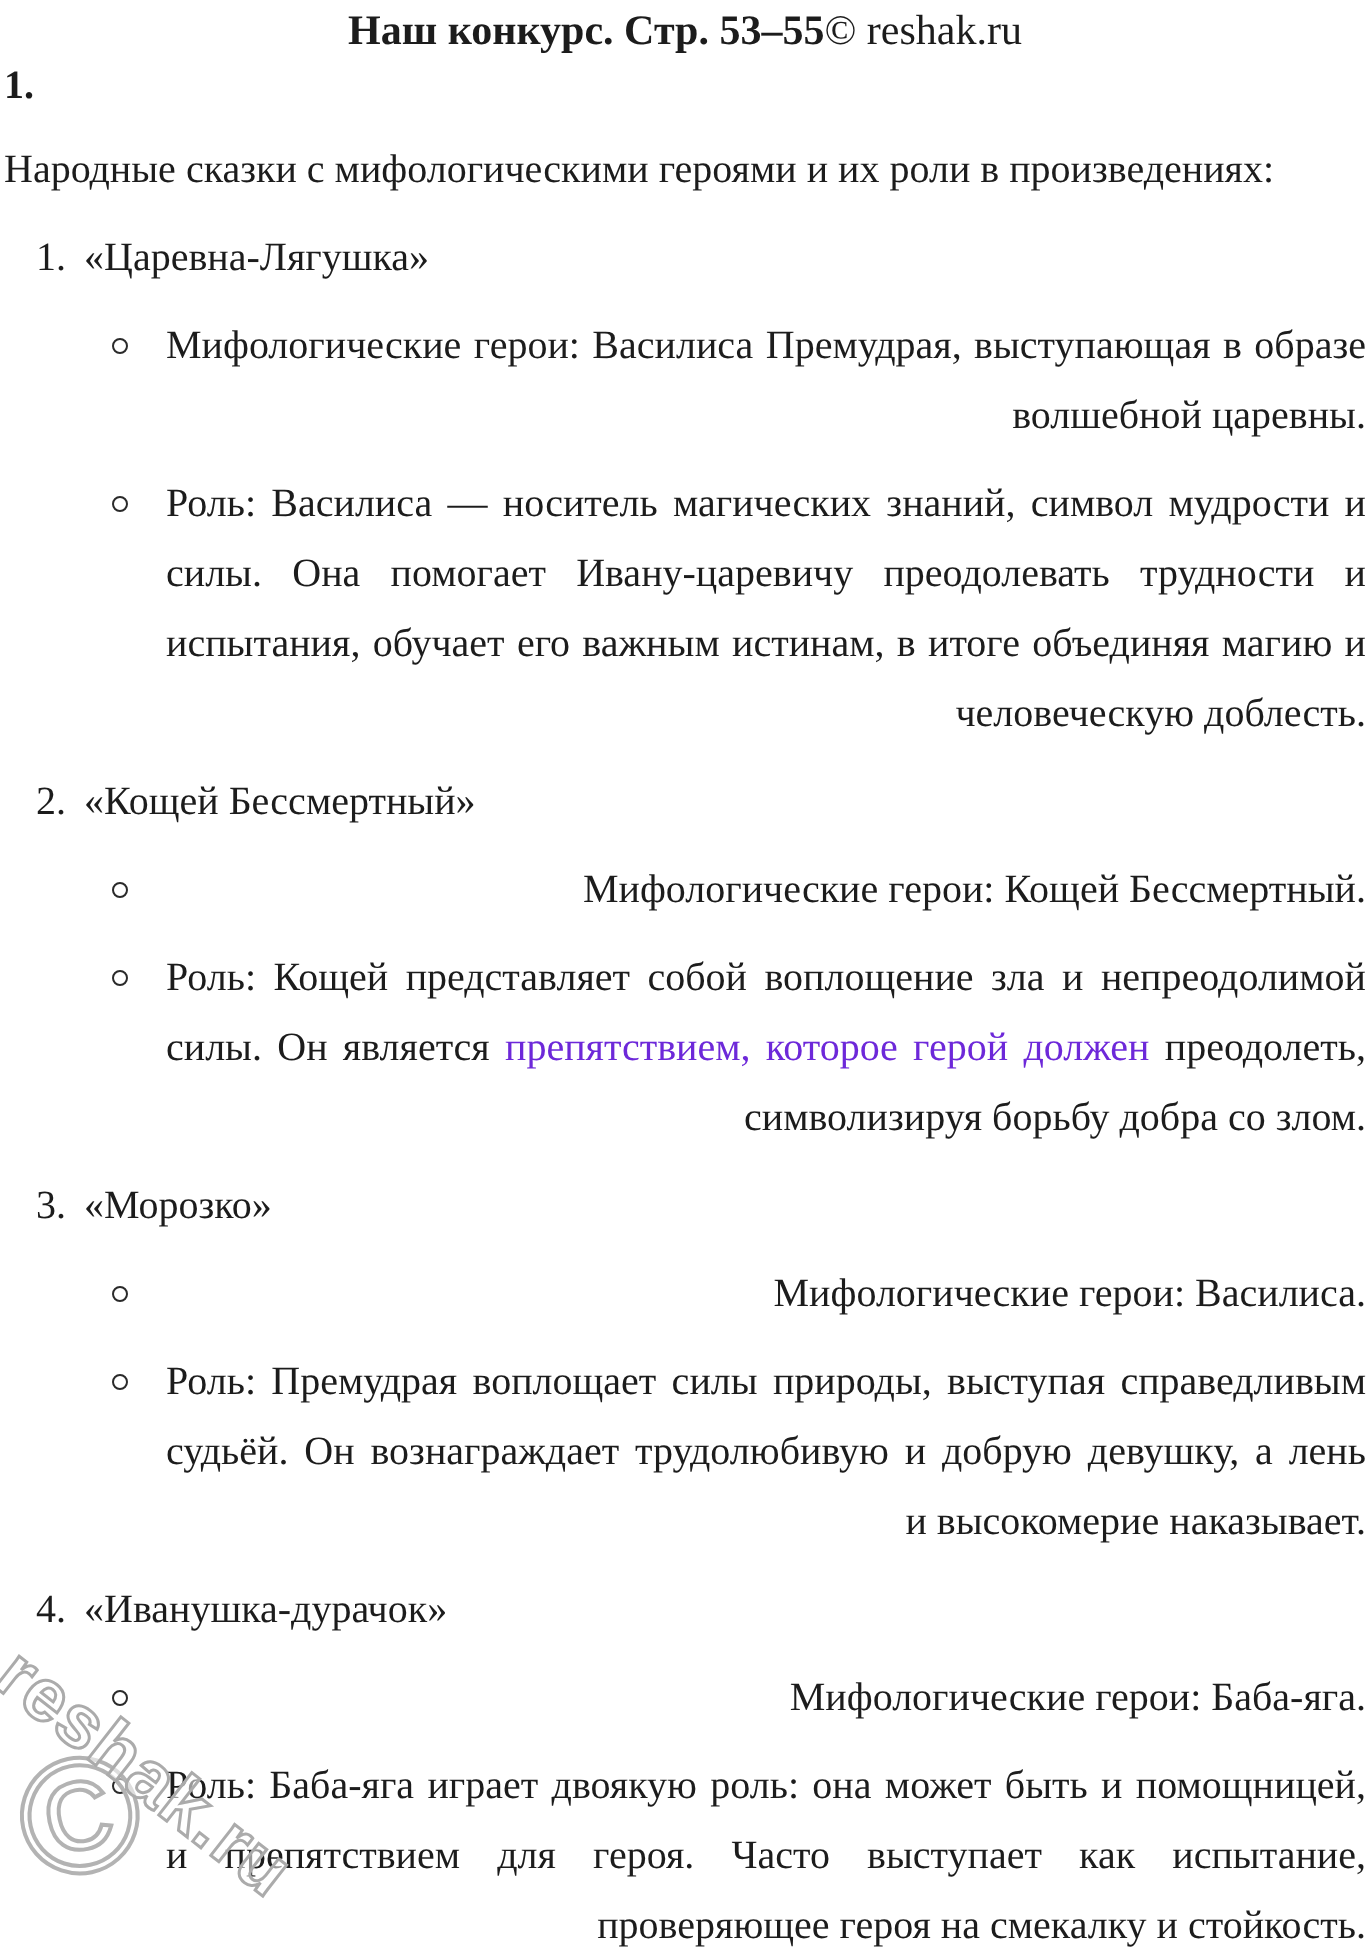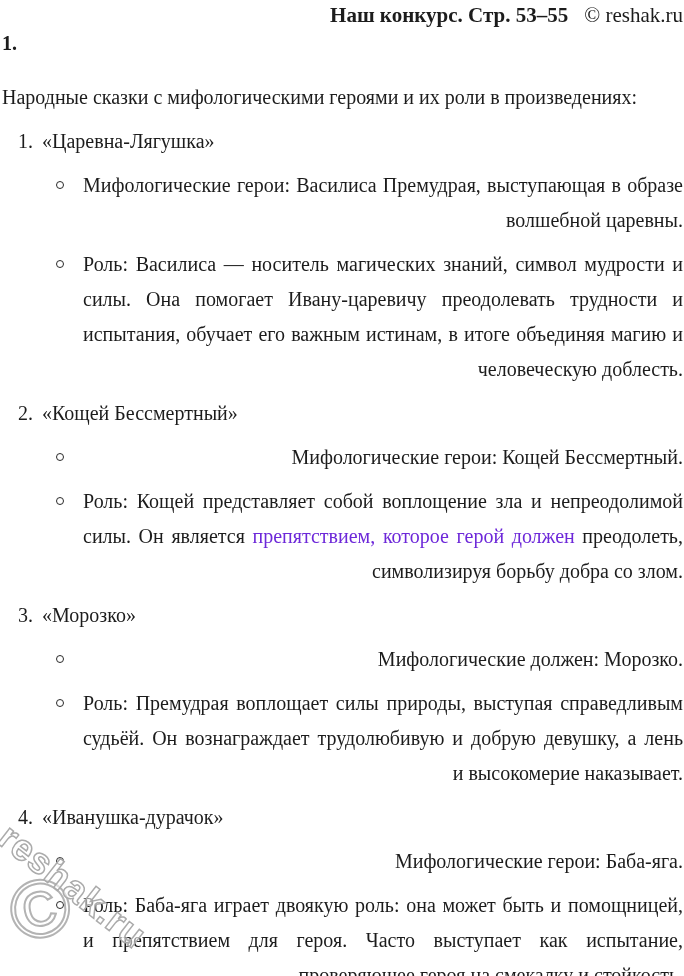--- a/index.html
+++ b/index.html
@@ -12,29 +12,28 @@
     color: #1c1c1c;
     font-size: 20px;
   }
   .page {
     position: relative;
     z-index: 1;
     padding: 2px 1px 0 2px;
   }
   .header {
     display: flex;
-    justify-content: flex-end;
+    justify-content: center;
     align-items: baseline;
     line-height: 26px;
-    gap: 16px;
   }
   .h-title { font-weight: bold; font-size: 21px; }
   .h-copy  { font-size: 21px; }
   .secnum  { font-weight: bold; font-size: 20px; line-height: 26px; margin-top: 2px; }
-  .intro   { margin-top: 24px; line-height: 35px; }
+  .intro   { margin-top: 12px; line-height: 35px; }
   .item-title { margin-top: 9px; line-height: 35px; padding-left: 16px; display: flex; }
   .item-num   { width: 24px; flex: none; }
   .bullet  { margin-top: 9px; position: relative; padding-left: 81px; }
   .marker  {
     position: absolute; left: 54px; top: 13px;
     width: 6px; height: 6px;
     border: 1.4px solid #2a2a2a; border-radius: 50%;
     background: transparent;
   }
   .line { line-height: 35px; }
@@ -115,21 +114,21 @@
     </div>
   </div>
 
   <div>
     <div class="item-title">
       <span class="item-num">3.</span>
       <span>«Морозко»</span>
     </div>
     <div class="bullet">
       <span class="marker"></span>
-      <div class="line last">Мифологические должен: Морозко.</div>
+      <div class="line last">Мифологические герои: Василиса.</div>
     </div>
     <div class="bullet">
       <span class="marker"></span>
       <div class="line just">Роль: Премудрая воплощает силы природы, выступая справедливым</div>
       <div class="line just">судьёй. Он вознаграждает трудолюбивую и добрую девушку, а лень</div>
       <div class="line last">и высокомерие наказывает.</div>
     </div>
   </div>
 
   <div>

